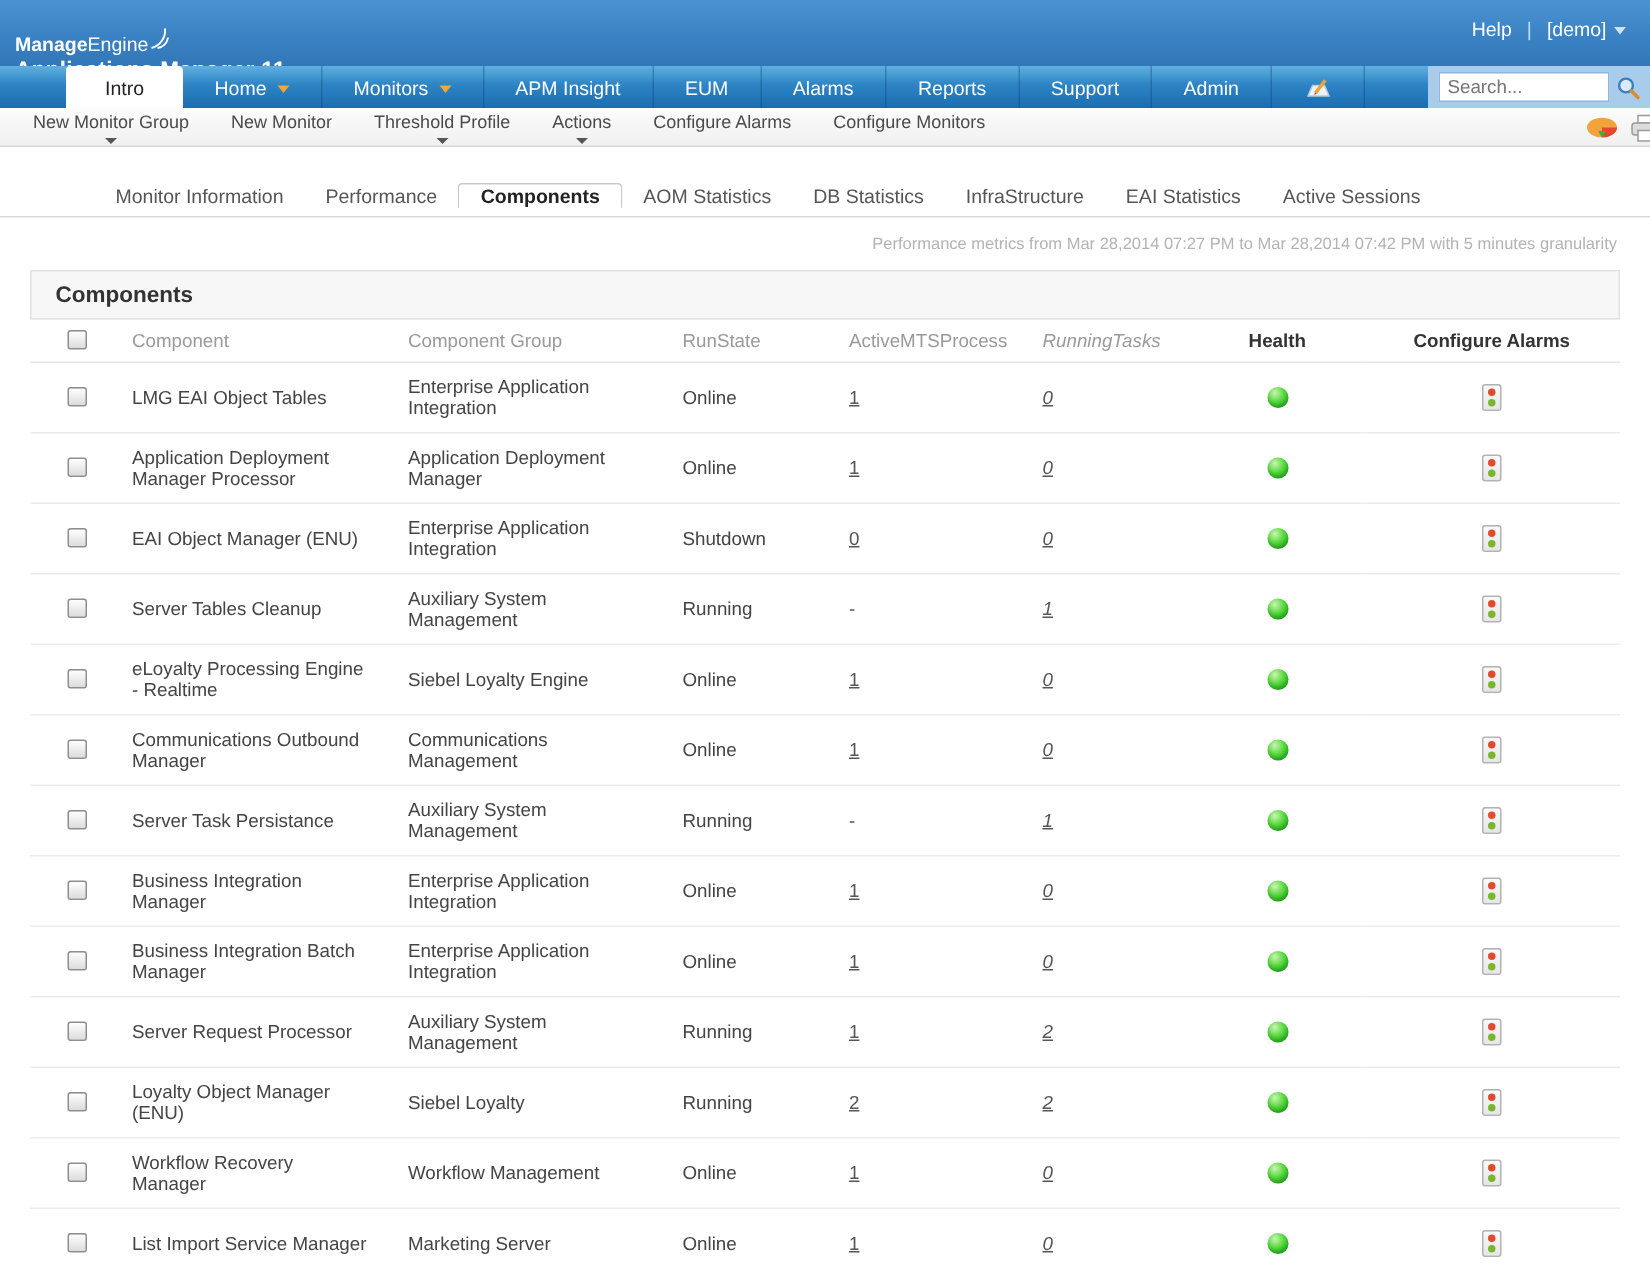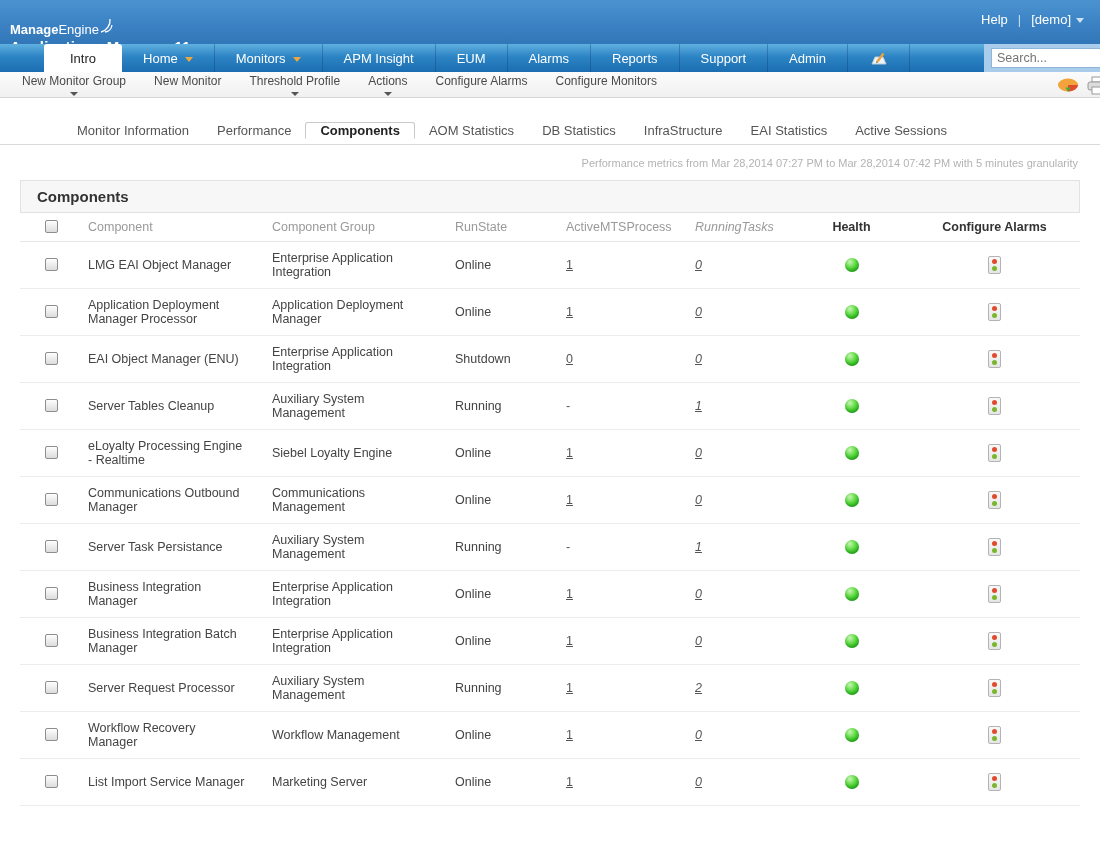--- a/index.html
+++ b/index.html
@@ -25,21 +25,21 @@
   .navbar { position:absolute; top:44px; left:0; width:1100px; height:28px;
     background:linear-gradient(180deg,#5fb0e0 0%,#2d84c4 45%,#1a6db1 100%); }
   .nav-items { display:flex; height:28px; margin-left:44px; }
   .nav-item { padding:0 21px; color:#fff; font-size:13px; display:flex; align-items:center;
     justify-content:center; gap:7px; border-right:1px solid rgba(12,62,110,.35);
     cursor:pointer; white-space:nowrap; }
   .nav-item.active { background:#fff; color:#222; font-weight:normal;
     border-radius:3px 3px 0 0; border-right:none; padding:0 26px; }
   .nav-arrow { width:0; height:0; border-left:4px solid transparent;
     border-right:4px solid transparent; border-top:5px solid #f0a73a; margin-top:2px; }
-  .search-zone { position:absolute; top:44px; right:0; width:116px; height:28px;
+  .search-zone { position:absolute; top:44px; right:0; width:148px; height:28px;
     background:#a9cceb; display:flex; align-items:center; padding:0 4px 0 7px; gap:4px; }
   .search-input { width:114px; height:20px; border:1px solid #8fb6d8; background:#fff;
     font-family:"Liberation Sans", sans-serif; font-size:12.5px; color:#666;
     padding:0 5px; outline:none; }
 
   
   .toolbar { position:absolute; top:72px; left:0; width:1100px; height:26px;
     background:linear-gradient(180deg,#fcfcfc,#f0f0f0); border-bottom:1px solid #d6d6d6;
     display:flex; align-items:center; padding-left:8px; }
   .toolbar-item { font-size:12px; color:#4a4a4a; padding:0 14px; display:flex;
@@ -258,21 +258,21 @@
           <th class="c-tasks">RunningTasks</th>
           <th class="c-health dark">Health</th>
           <th class="c-alarm dark">Configure Alarms</th>
         </tr>
       </thead>
     <tbody>
         <tr>
           <td class="c-check">
             <div class="checkbox"></div>
           </td>
-          <td class="c-comp"><span>LMG EAI Object Manager</span></td>
+          <td class="c-comp"><span>LMG EAI Object Tables</span></td>
           <td class="c-group">Enterprise Application Integration</td>
           <td class="c-state">Online</td>
           <td class="c-mts"><span class="num-link">1</span></td>
           <td class="c-tasks"><span class="num-link">0</span></td>
           <td class="c-health">
             <div class="health-ball"></div>
           </td>
           <td class="c-alarm">
             <div class="alarm-icon">
               <span class="dot dot-red"></span>
@@ -448,20 +448,39 @@
             <div class="alarm-icon">
               <span class="dot dot-red"></span>
               <span class="dot dot-green"></span>
             </div>
           </td>
         </tr>
         <tr>
           <td class="c-check">
             <div class="checkbox"></div>
           </td>
+          <td class="c-comp"><span>Loyalty Object Manager (ENU)</span></td>
+          <td class="c-group">Siebel Loyalty</td>
+          <td class="c-state">Running</td>
+          <td class="c-mts"><span class="num-link">2</span></td>
+          <td class="c-tasks"><span class="num-link">2</span></td>
+          <td class="c-health">
+            <div class="health-ball"></div>
+          </td>
+          <td class="c-alarm">
+            <div class="alarm-icon">
+              <span class="dot dot-red"></span>
+              <span class="dot dot-green"></span>
+            </div>
+          </td>
+        </tr>
+        <tr>
+          <td class="c-check">
+            <div class="checkbox"></div>
+          </td>
           <td class="c-comp"><span>Workflow Recovery Manager</span></td>
           <td class="c-group">Workflow Management</td>
           <td class="c-state">Online</td>
           <td class="c-mts"><span class="num-link">1</span></td>
           <td class="c-tasks"><span class="num-link">0</span></td>
           <td class="c-health">
             <div class="health-ball"></div>
           </td>
           <td class="c-alarm">
             <div class="alarm-icon">

